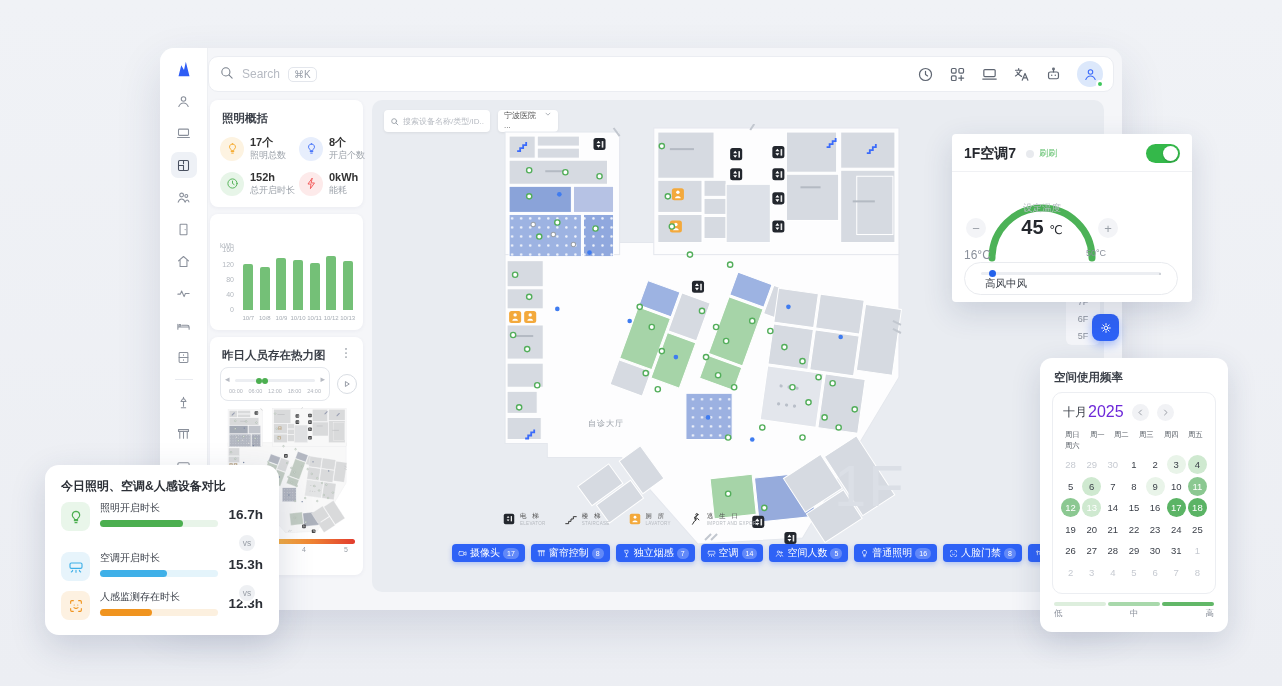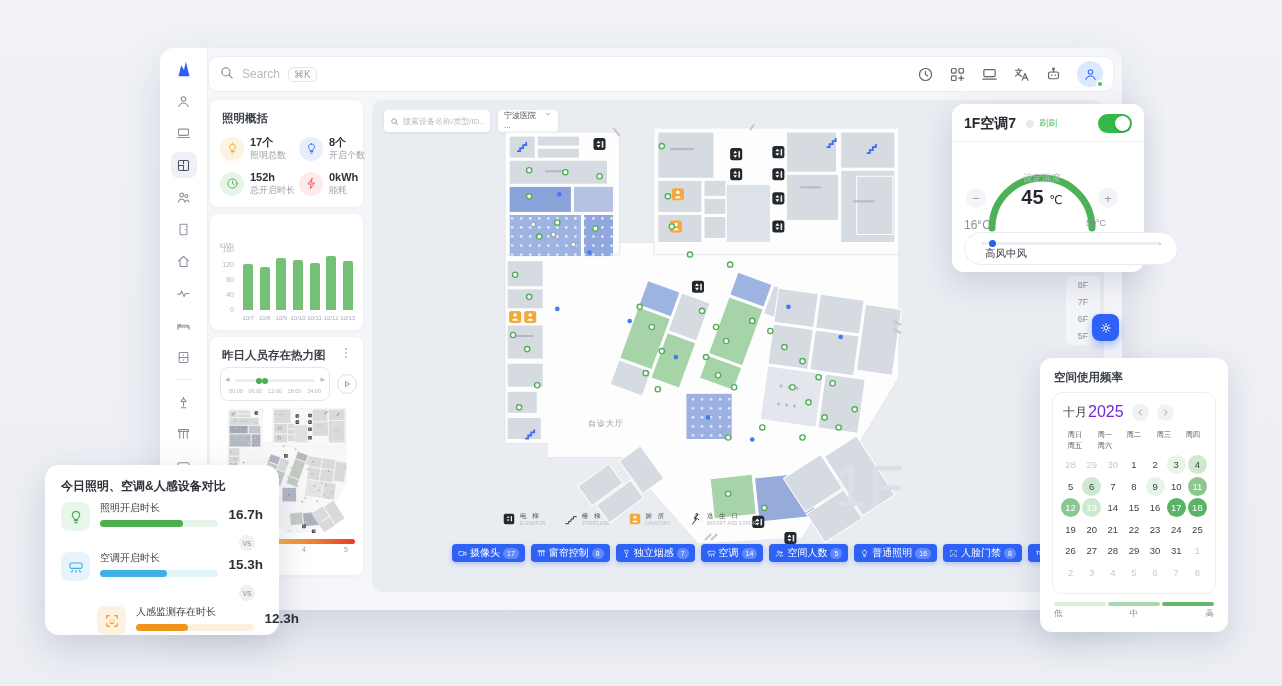--- a/index.html
+++ b/index.html
@@ -77,21 +77,21 @@
   .pill{height:18px;background:#2e62f6;border-radius:4px;display:flex;align-items:center;gap:3px;padding:0 6px;color:#fff;cursor:pointer;box-shadow:0 2px 5px rgba(46,98,246,.3)}
   .pill svg{width:9px;height:9px}
   .pill .pl{font-size:10px;white-space:nowrap}
   .pill .pb{background:rgba(255,255,255,.25);border-radius:7px;font-size:7px;padding:0 4px;line-height:11px}
   
   .floors{position:absolute;left:1066px;top:276px;width:34px;padding:4px 0;background:rgba(246,247,250,.85);border-radius:6px;display:flex;flex-direction:column;align-items:center;gap:7px;z-index:30}
   .floor-it{font-size:9px;color:#8a909b;cursor:pointer}
   .gear-btn{position:absolute;left:1092px;top:314px;width:27px;height:27px;background:#2e62f6;border-radius:8px;display:flex;align-items:center;justify-content:center;color:#fff;box-shadow:0 4px 10px rgba(46,98,246,.4);cursor:pointer;z-index:31}
   .gear-btn svg{width:14px;height:14px}
   
-  .ac{position:absolute;left:952px;top:104px;width:192px;height:168px;background:#fff;border-radius:12px;box-shadow:0 10px 30px rgba(40,55,100,.16);z-index:40}
+  .ac{position:absolute;left:952px;top:134px;width:240px;height:168px;background:#fff;border-radius:4px;box-shadow:0 10px 30px rgba(40,55,100,.16);z-index:40}
   .ac-head{display:flex;align-items:center;padding:10px 12px 8px;border-bottom:1px solid #f0f1f4}
   .ac-title{font-size:14px;font-weight:bold;color:#25282e}
   .ac-status-dot{width:8px;height:8px;border-radius:50%;background:#e8eaee;margin:0 5px 0 10px}
   .ac-status{font-size:9px;color:#57bd64}
   .toggle{margin-left:auto;width:34px;height:19px;border-radius:10px;background:#34b84a;position:relative;cursor:pointer}
   .toggle .knob{position:absolute;right:2px;top:2px;width:15px;height:15px;border-radius:50%;background:#fff;box-shadow:0 1px 2px rgba(0,0,0,.2)}
   .gauge-svg{position:absolute;left:10px;top:48px}
   .ac-setlabel{position:absolute;left:30px;top:68px;width:120px;text-align:center;font-size:9.5px;color:#b7bcc4}
   .ac-temp{position:absolute;left:30px;top:82px;width:120px;text-align:center;font-size:20px;font-weight:bold;color:#25282e}
   .ac-temp .unit{font-size:12px;font-weight:normal}
@@ -112,21 +112,21 @@
   
   .cal{position:absolute;left:1040px;top:358px;width:188px;height:274px;background:#fff;border-radius:12px;box-shadow:0 10px 30px rgba(40,55,100,.16);z-index:40}
   .cal-title{font-size:11.5px;font-weight:bold;color:#3a3f48;padding:12px 14px 8px}
   .cal-box{position:absolute;left:12px;top:34px;width:164px;height:202px;border:1px solid #eceef2;border-radius:10px}
   .cal-head{display:flex;align-items:center;padding:10px 10px 6px}
   .cal-month{font-size:12px;color:#3a3f48;font-weight:normal}
   .cal-year{font-size:16px;color:#6d28d9;margin-left:1px}
   .cal-nav{width:17px;height:17px;border-radius:50%;background:#f1f2f5;color:#6a707b;display:flex;align-items:center;justify-content:center;cursor:pointer;margin-left:8px}
   .cal-nav:first-of-type{margin-left:auto}
   .cal-nav svg{width:9px;height:9px}
-  .cal-week{display:grid;grid-template-columns:repeat(5,1fr);padding:2px 7px 0}
+  .cal-week{display:grid;grid-template-columns:repeat(6,1fr);padding:2px 7px 0}
   .cal-week span{font-size:8px;color:#5a6068;text-align:center;transform:scale(.92)}
   .cal-grid{display:grid;grid-template-columns:repeat(7,1fr);row-gap:2.5px;padding:4px 7px}
   .day{width:19px;height:19px;margin:0 auto;border-radius:50%;display:flex;align-items:center;justify-content:center;font-size:9.5px;color:#3a3f48;cursor:pointer}
   .day.muted{color:#c6cad1}
   .day.lv1{background:#e9f4e9}.day.lv2{background:#cfe9d0}
   .day.lv2w{background:#cfe9d0;color:#fff}
   .day.lv3{background:#8bc891;color:#fff}.day.lv4{background:#5bb465;color:#fff}
   .cal-legend-bar{position:absolute;left:14px;top:244px;width:160px;height:4px;display:flex;gap:2px}
   .cal-legend-bar i{flex:1;border-radius:2px}
   .cal-legend-bar i:nth-child(1){background:#ddeedd}.cal-legend-bar i:nth-child(2){background:#a8d8ab}.cal-legend-bar i:nth-child(3){background:#62b768}
@@ -927,21 +927,21 @@
             </svg>
           </span>
           <div class="cmp-mid">
             <div class="cmp-label">空调开启时长</div>
             <div class="cmp-track" style="background: rgb(228, 244, 251);">
               <div class="cmp-fill" style="background: rgb(63, 176, 232); width: 57%;"></div>
             </div>
           </div>
           <div class="cmp-val">15.3h</div>
         </div>
-        <div class="cmp-row" style="top: 140px; margin-left: 36px;">
+        <div class="cmp-row" style="top: 125px;">
           <span class="cmp-ic" style="background: rgb(253, 241, 225); color: rgb(240, 148, 31);">
             <svg class="" viewBox="0 0 24 24" fill="none" stroke="currentColor" stroke-width="1.7" stroke-linecap="round" stroke-linejoin="round">
               <path d="M8 4H5.5A1.5 1.5 0 0 0 4 5.5V8M16 4h2.5A1.5 1.5 0 0 1 20 5.5V8M20 16v2.5a1.5 1.5 0 0 1-1.5 1.5H16M8 20H5.5A1.5 1.5 0 0 1 4 18.5V16"></path>
               <circle cx="9.3" cy="10.5" r=".9" fill="currentColor" stroke="none"></circle>
               <circle cx="14.7" cy="10.5" r=".9" fill="currentColor" stroke="none"></circle>
               <path d="M9 14.5c1.8 1.4 4.2 1.4 6 0"></path>
             </svg>
           </span>
           <div class="cmp-mid">
             <div class="cmp-label">人感监测存在时长</div>

